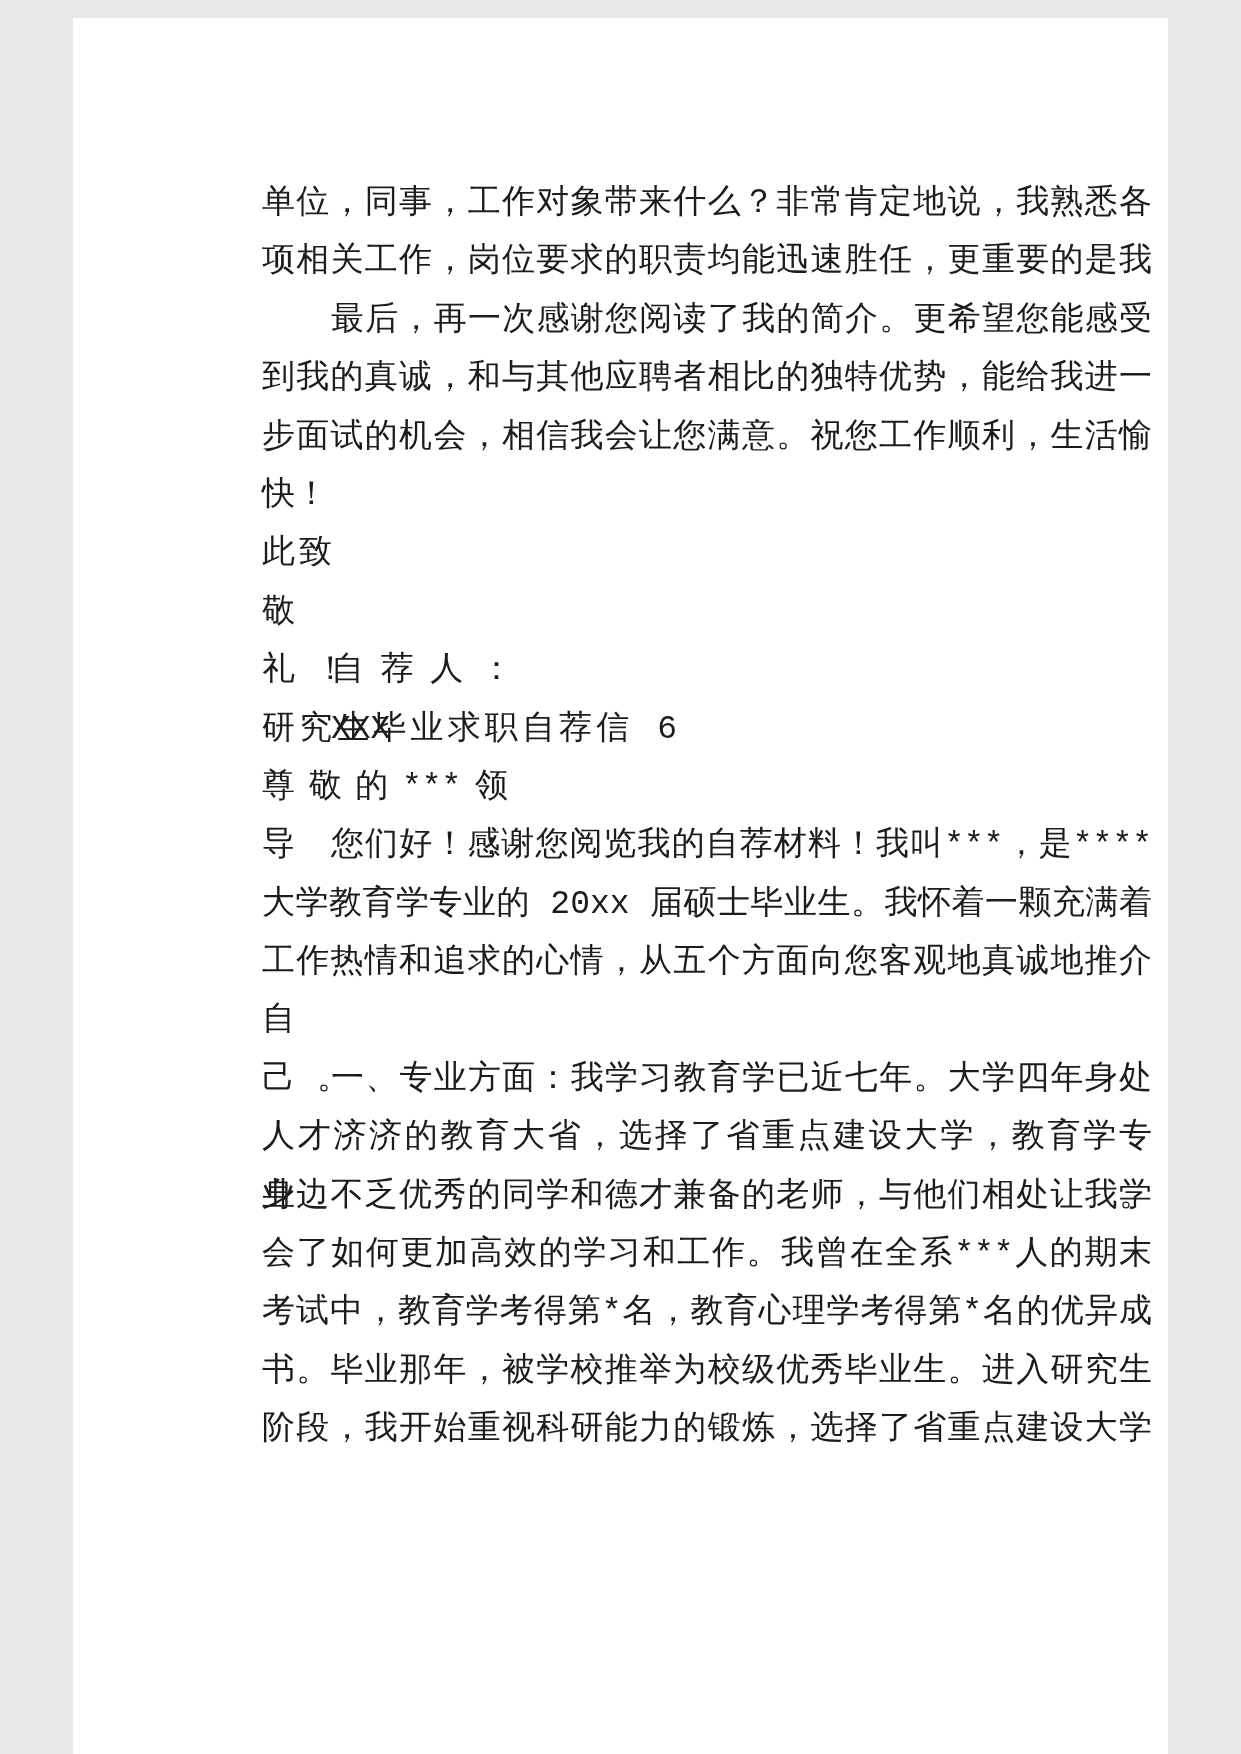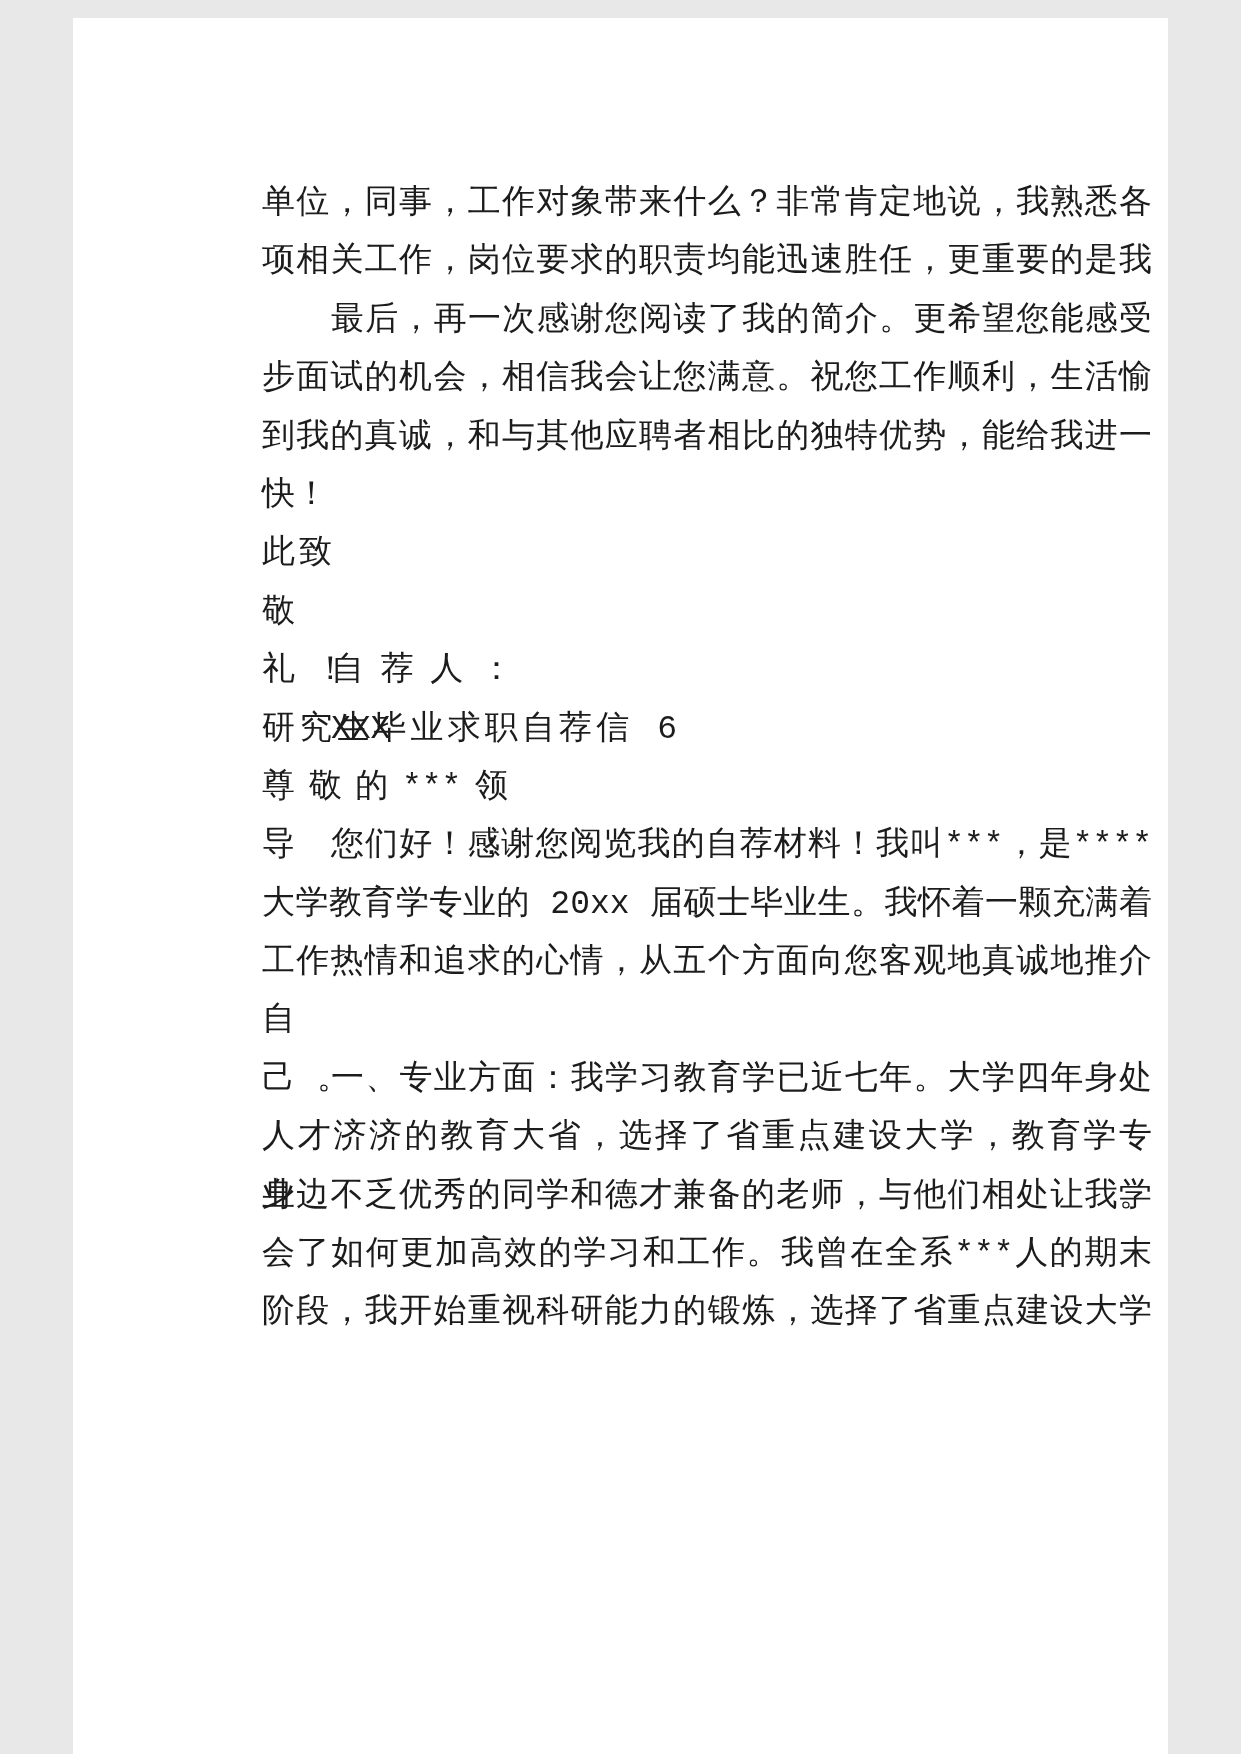--- a/index.html
+++ b/index.html
@@ -41,31 +41,33 @@
   .ind { margin-left: 69px; }
 </style>
 </head>
 <body>
 
 <div class="page">
   <div class="text-block">
     <div class="line j">单位，同事，工作对象带来什么？非常肯定地说，我熟悉各</div>
     <div class="line j">项相关工作，岗位要求的职责均能迅速胜任，更重要的是我</div>
     <div class="line j ind" style="width:821px">最后，再一次感谢您阅读了我的简介。更希望您能感受</div>
+    <div class="line j">到我的真诚，和与其他应聘者相比的独特优势，能给我进一</div>
     <div class="line j">步面试的机会，相信我会让您满意。祝您工作顺利，生活愉</div>
-    <div class="line j">到我的真诚，和与其他应聘者相比的独特优势，能给我进一</div>
     <div class="line s" style="width:52px">快！</div>
     <div class="line s" style="width:70px">此致</div>
     <div class="line s" style="width:85px">敬礼！</div>
     <div class="line s ind" style="width:182px">自荐人：XXX</div>
     <div class="line s" style="width:415px">研究生毕业求职自荐信 6</div>
     <div class="line s" style="width:246px">尊敬的***领导：</div>
     <div class="line j ind" style="width:821px">您们好！感谢您阅览我的自荐材料！我叫***，是****</div>
     <div class="line j">大学教育学专业的 20xx 届硕士毕业生。我怀着一颗充满着</div>
     <div class="line j">工作热情和追求的心情，从五个方面向您客观地真诚地推介</div>
     <div class="line s" style="width:88px">自己。</div>
     <div class="line j ind" style="width:821px">一、专业方面：我学习教育学已近七年。大学四年身处</div>
     <div class="line j">人才济济的教育大省，选择了省重点建设大学，教育学专业。</div>
     <div class="line j">身边不乏优秀的同学和德才兼备的老师，与他们相处让我学</div>
     <div class="line j">会了如何更加高效的学习和工作。我曾在全系***人的期末</div>
+    <div class="line j">考试中，教育学考得第*名，教育心理学考得第*名的优异成</div>
+    <div class="line j">书。毕业那年，被学校推举为校级优秀毕业生。进入研究生</div>
     <div class="line j">阶段，我开始重视科研能力的锻炼，选择了省重点建设大学</div>
   </div>
 </div>
 
 </body></html>

